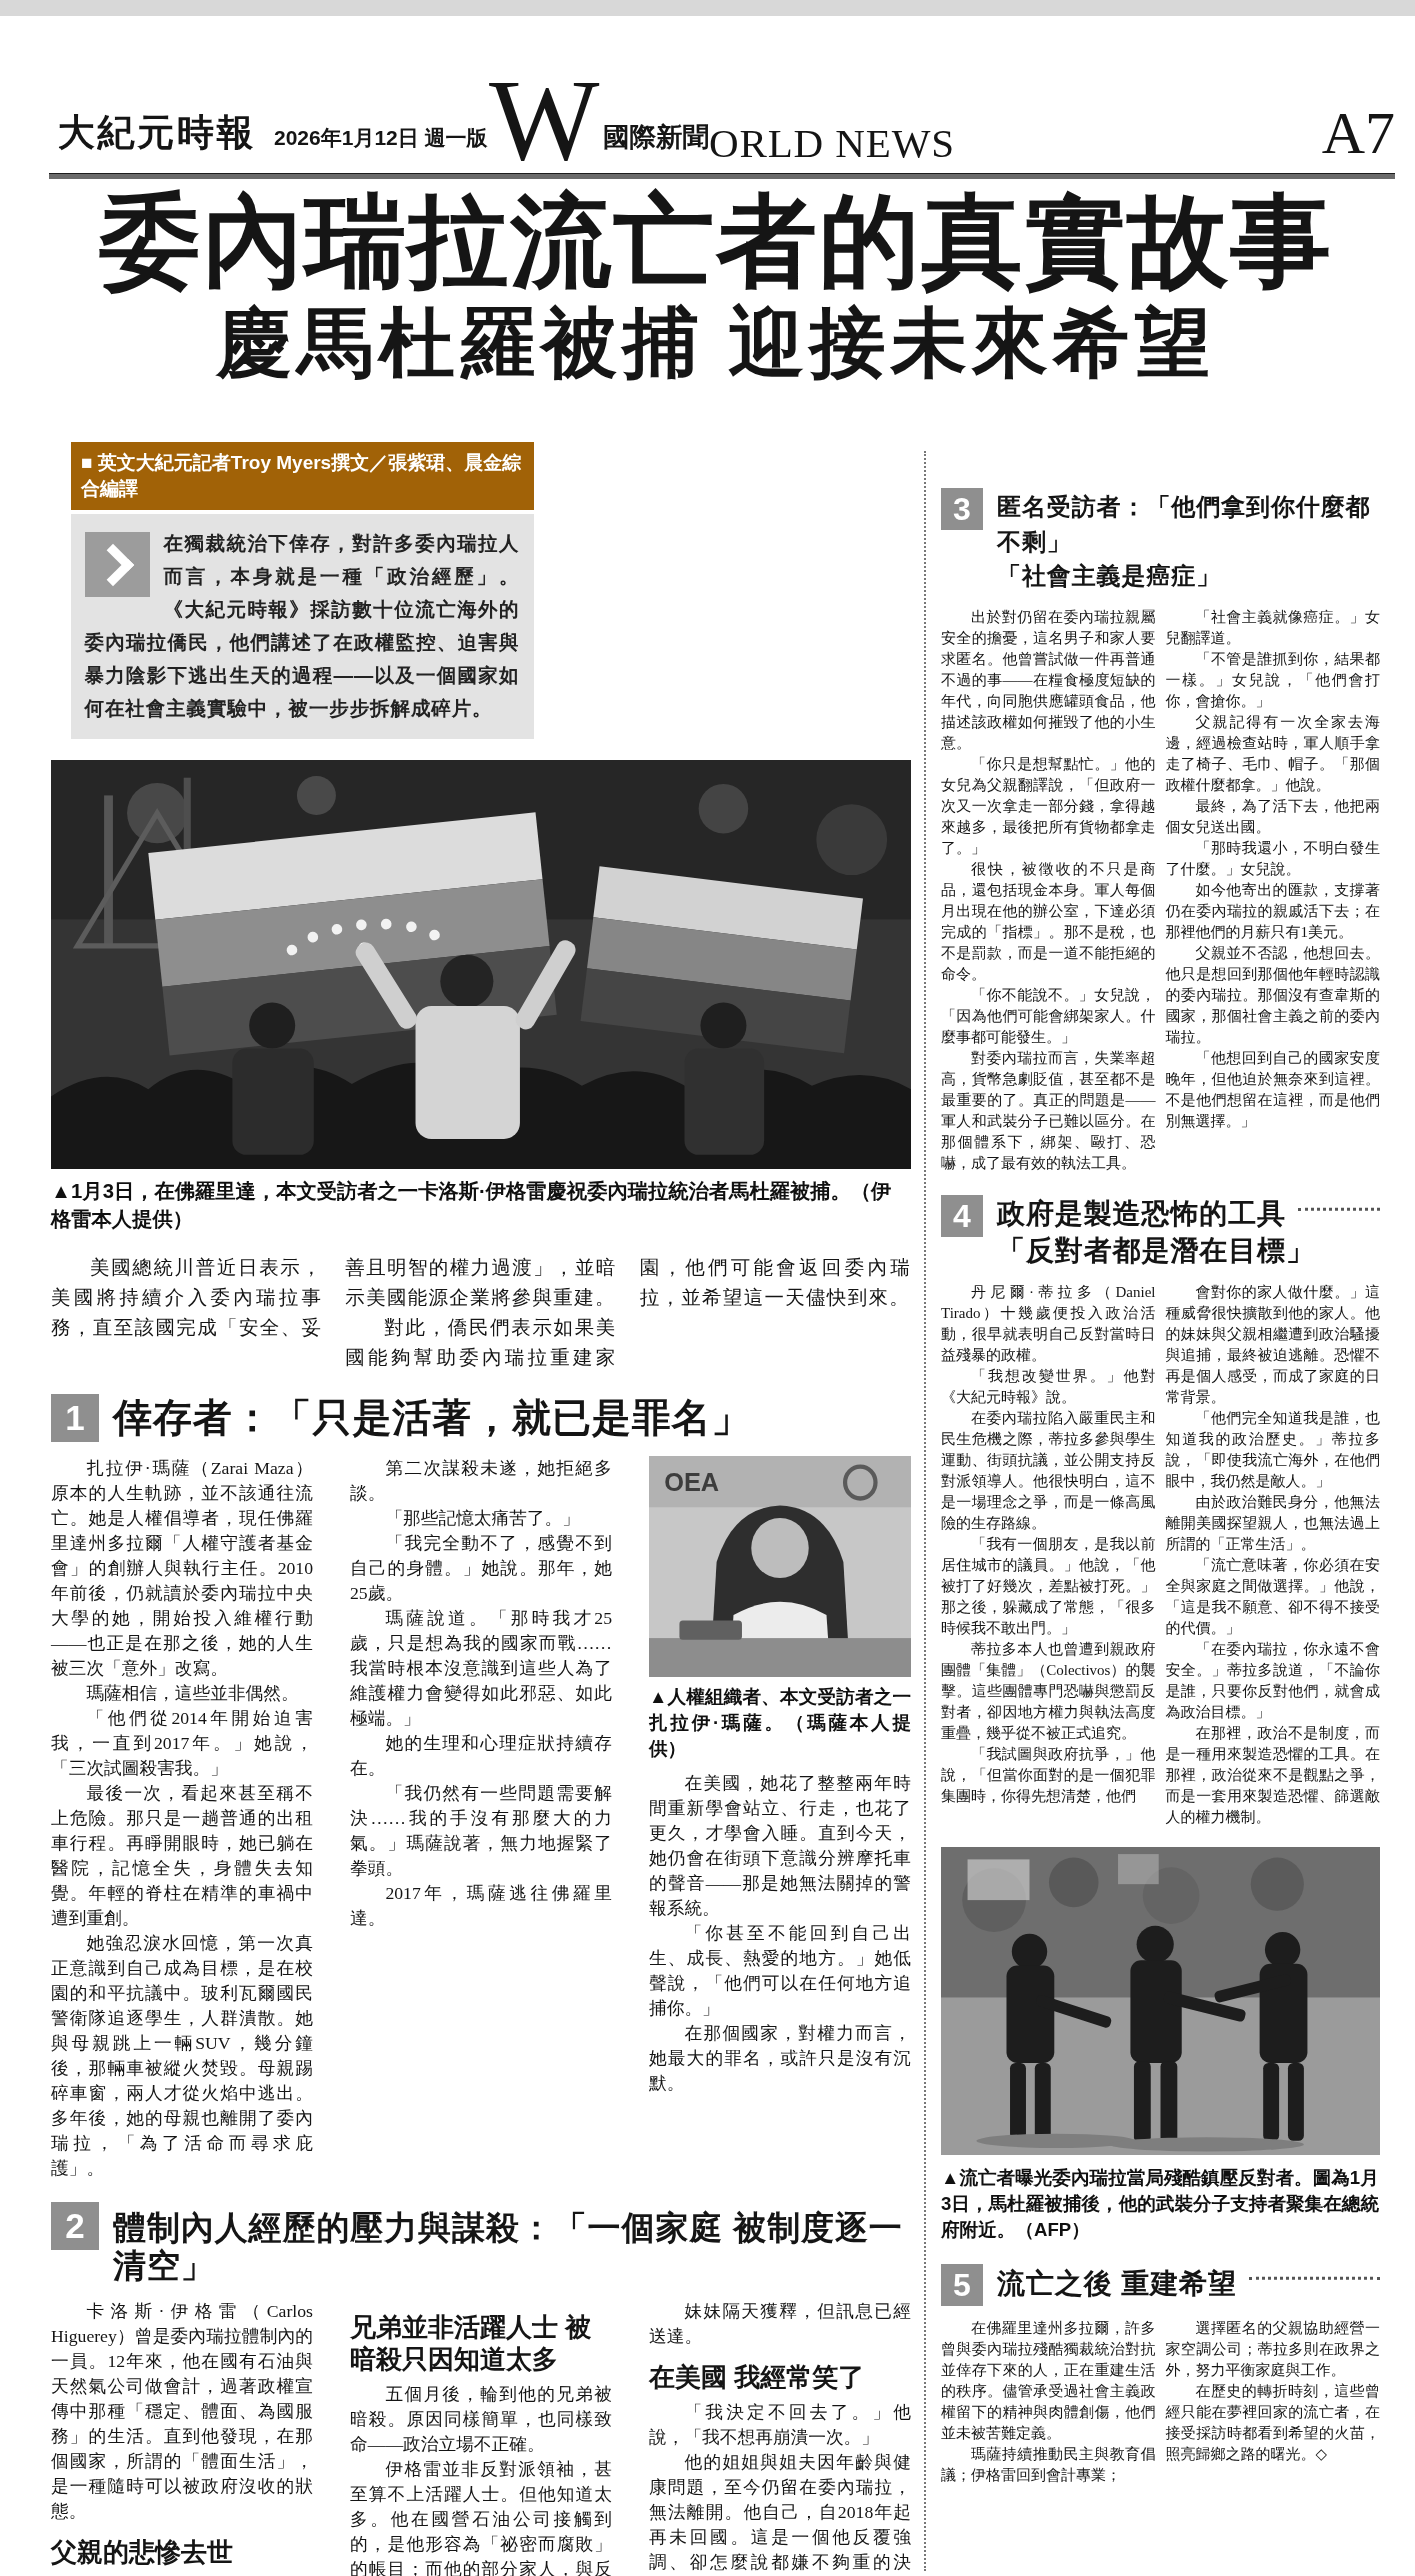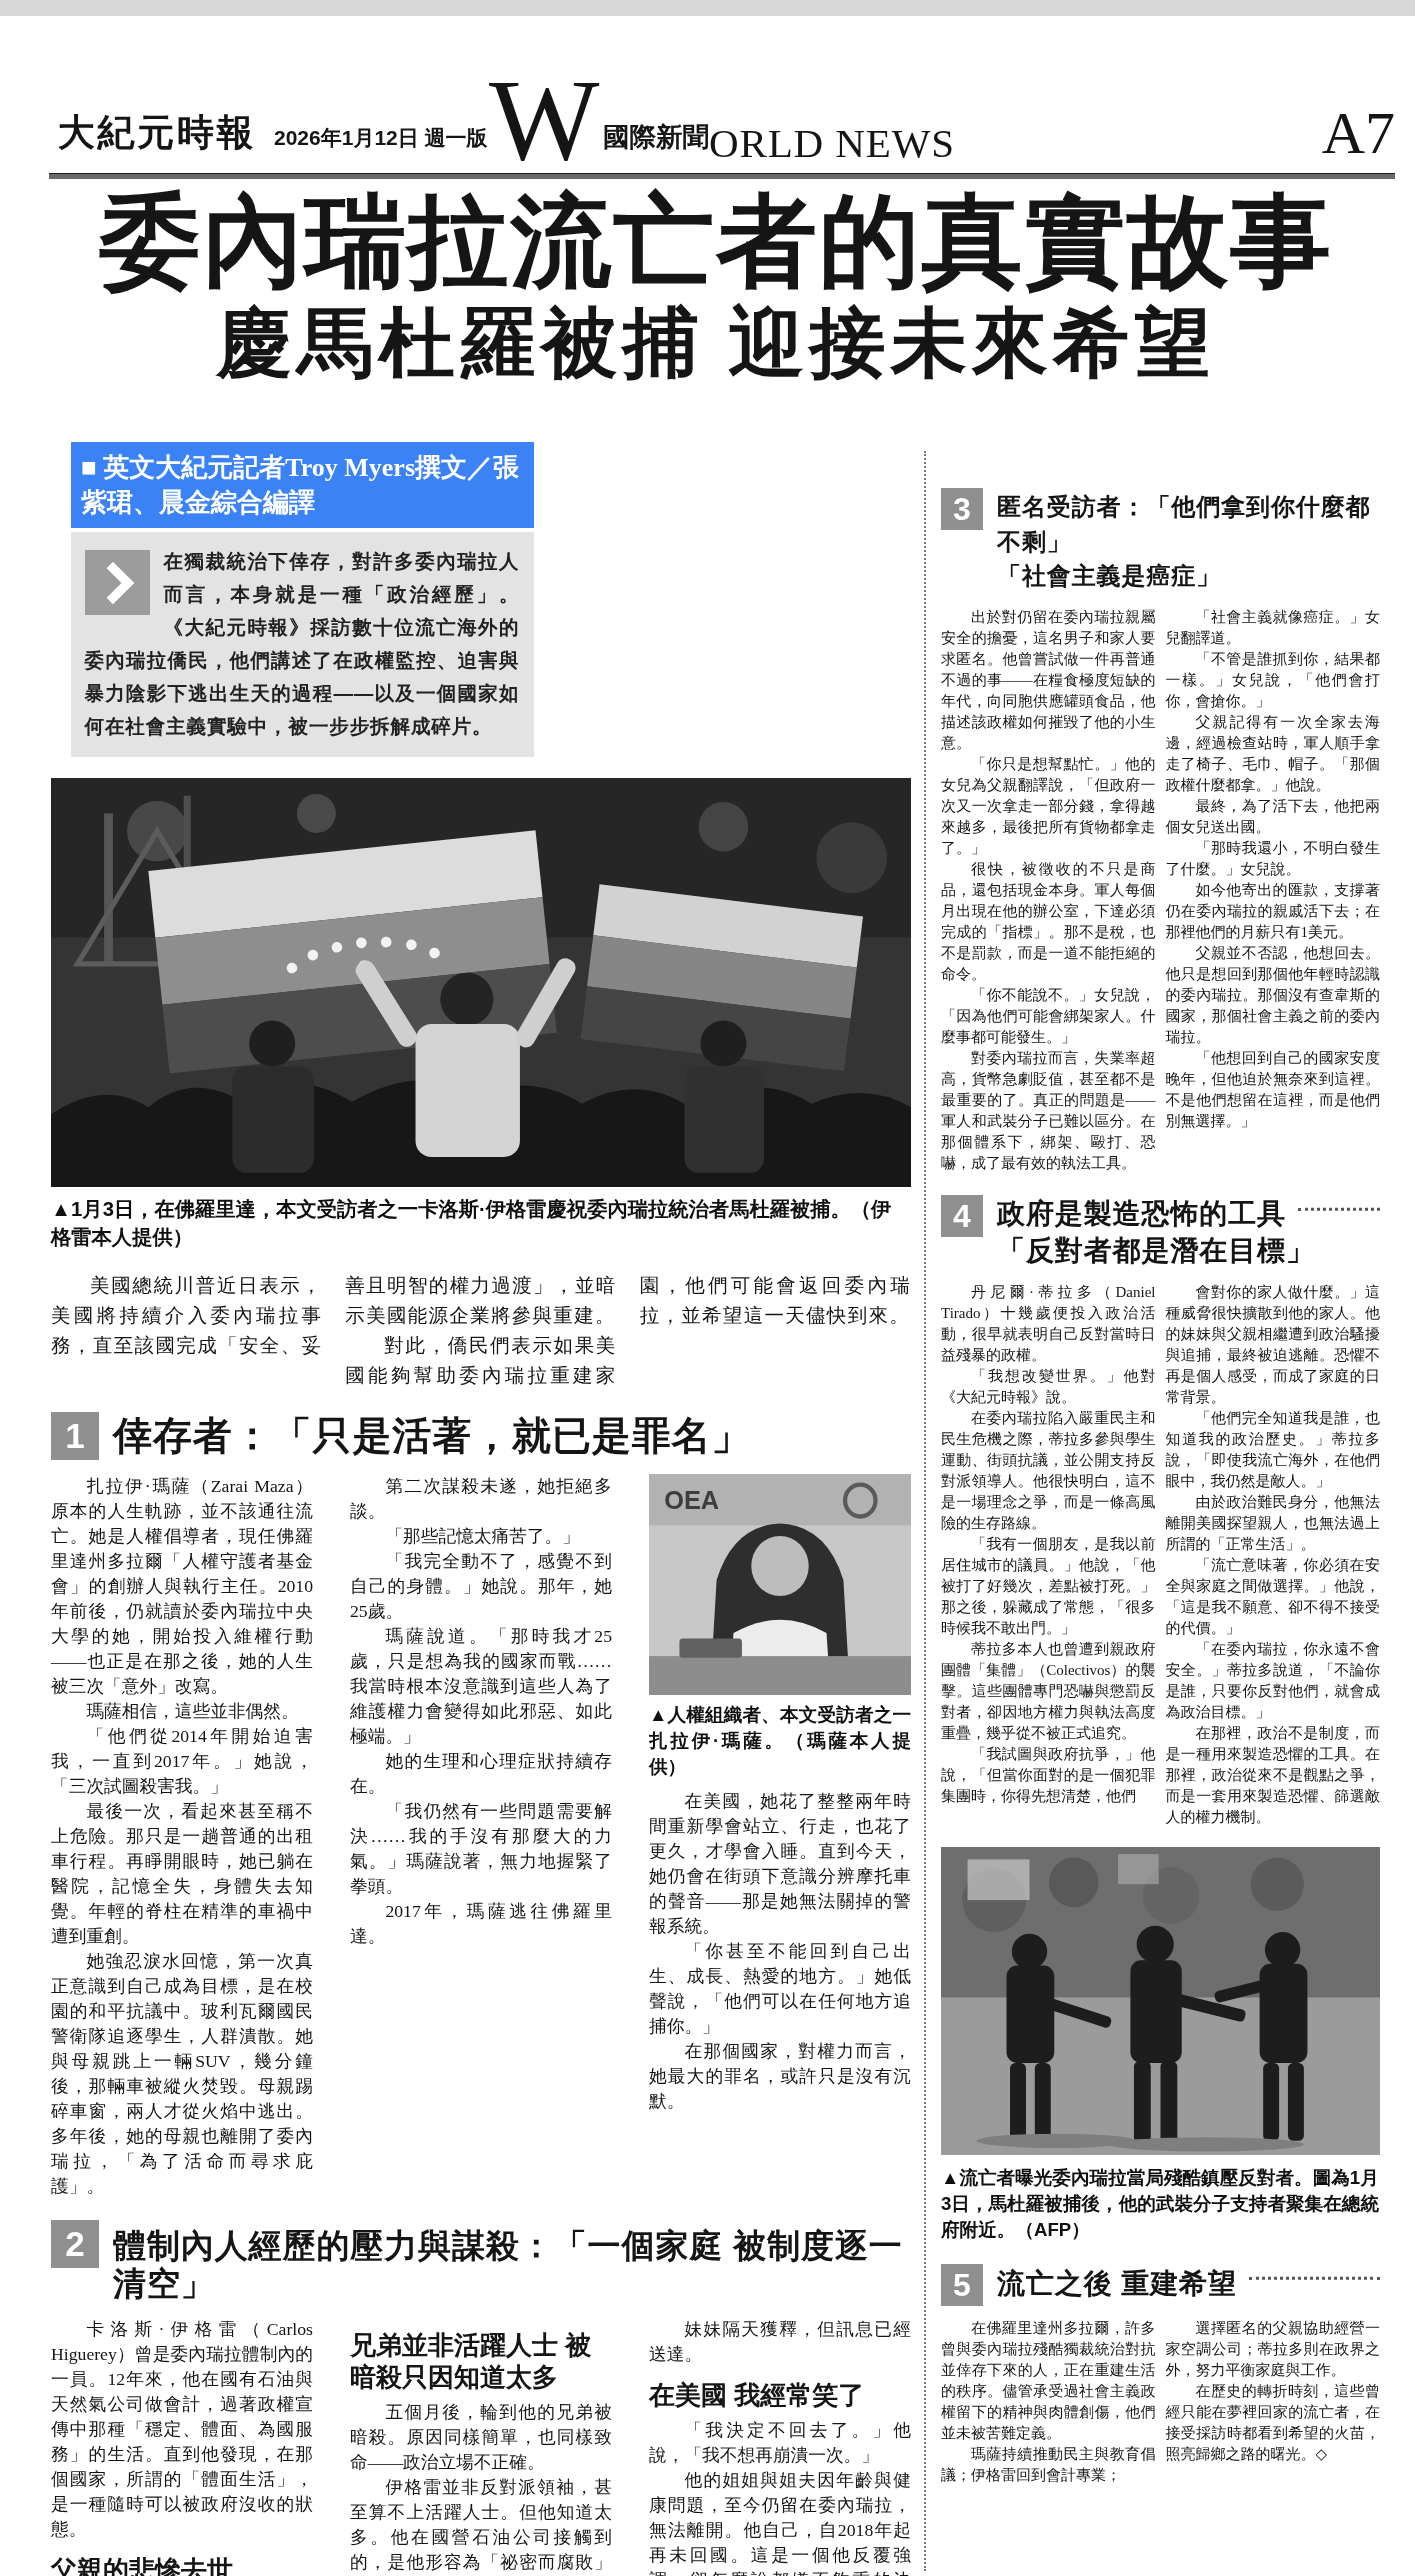--- a/index.html
+++ b/index.html
@@ -19,22 +19,22 @@
   .mast-rule{position:absolute;left:49px;right:37px;top:157px;height:5.3px;background:#6a6a6a;border-top:1.8px solid #1c1c1c;}
   
   .headline-wrap{position:absolute;top:173px;left:0;width:100%;text-align:center;}
   .headline-main{font-family:"Liberation Serif",serif;font-weight:900;font-size:101px;line-height:1.05;letter-spacing:1.8px;}
   .headline-sub{font-family:"Liberation Serif",serif;font-weight:900;font-size:76px;line-height:1.1;letter-spacing:5.3px;margin-top:7px;}
   
   .left-area{position:absolute;left:51px;top:426px;width:860px;}
   .right-area{position:absolute;left:941px;top:472px;width:439px;}
   .v-divider{position:absolute;left:924px;top:435px;height:2120px;border-left:2.7px dotted #777;}
   
-  .byline-bar{margin-left:19.5px;width:442px;background:#3b82f6;color:#fff;
-    font-family:Liberation Serif, serif;font-weight:bold;font-size:26px;padding:8px 10.6px;}
+  .byline-bar{margin-left:19.5px;width:442px;background:#a16207;color:#fff;
+    font-family:Liberation Sans, sans-serif;font-weight:bold;font-size:19px;padding:8px 10.6px;}
   .lede-box{margin-left:19.5px;width:435px;background:#e3e3e3;padding:12.4px 14px 14px;margin-top:4.4px;
     font-family:"Liberation Sans",sans-serif;font-weight:bold;font-size:19.5px;line-height:33px;
     text-align:justify;color:#222;letter-spacing:0.9px;}
   .chev{float:left;width:65px;height:65px;background:#9c9c9c;margin:5.3px 14px 3.5px 0;
     display:flex;align-items:center;justify-content:center;}
   .chev i{display:block;width:21px;height:21px;border-top:9.7px solid #fff;border-right:9.7px solid #fff;
     transform:rotate(45deg);margin-left:-8.8px;}
   
   .photo{position:relative;overflow:hidden;background:#15803d;}
   .photo svg{display:block;width:100%;height:100%;}

